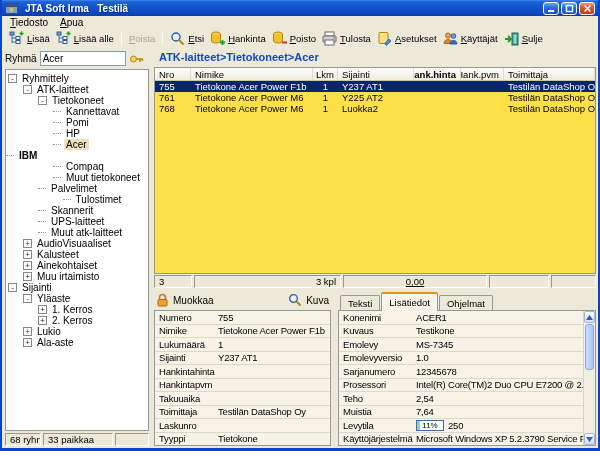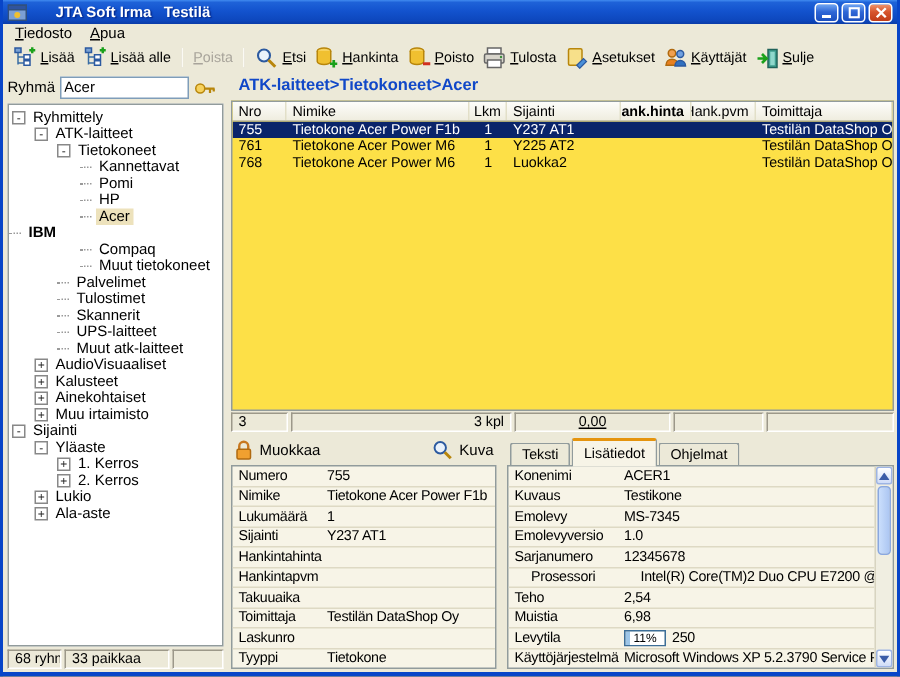--- a/index.html
+++ b/index.html
@@ -7,21 +7,21 @@
   .window{
     width:600px;height:451px;
     display:flex;flex-direction:column;
     background:#ECE9D8;
     border-left:2px solid #0845C8;border-right:2px solid #0845C8;border-bottom:3px solid #0845C8;
     font-family:"Liberation Sans",sans-serif;
     font-size:10px;color:#000;
     overflow:hidden;
   }
   
-  .titlebar{height:16px;flex:none;display:flex;align-items:center;gap:19px;padding:0 3px;
+  .titlebar{height:16px;flex:none;display:flex;align-items:center;gap:7px;padding:0 3px;
     background:linear-gradient(180deg,#418BF0 0%,#1E62D8 10%,#1353CE 45%,#0D47BD 85%,#0A3CA8 100%);}
   .app-icon{width:13px;height:13px;flex:none;display:flex;}
   .title-text{flex:1;color:#fff;font-weight:bold;font-size:10px;white-space:pre;
     text-shadow:1px 1px 1px #00268C;overflow:hidden;}
   .win-btns{display:flex;gap:2px;flex:none;}
   .wb{width:16px;height:13px;border-radius:3px;border:1px solid #fff;
     display:flex;align-items:center;justify-content:center;
     background:linear-gradient(180deg,#6FA5F2,#2E66D6 45%,#1B4FC0);}
   .wb.close{background:linear-gradient(180deg,#F0946C,#D7552E 45%,#C03C18);}
   
@@ -279,21 +279,21 @@
             <span class="tree-label">Compaq</span>
           </div>
           <div class="tree-item" style="padding-left: 47px;">
             <span class="connector"></span>
             <span class="tree-label">Muut tietokoneet</span>
           </div>
           <div class="tree-item" style="padding-left: 32px;">
             <span class="connector"></span>
             <span class="tree-label">Palvelimet</span>
           </div>
-          <div class="tree-item" style="padding-left: 32px;">
+          <div class="tree-item" style="padding-left: 32px; justify-content: center;">
             <span class="connector"></span>
             <span class="tree-label">Tulostimet</span>
           </div>
           <div class="tree-item" style="padding-left: 32px;">
             <span class="connector"></span>
             <span class="tree-label">Skannerit</span>
           </div>
           <div class="tree-item" style="padding-left: 32px;">
             <span class="connector"></span>
             <span class="tree-label">UPS-laitteet</span>
@@ -390,21 +390,21 @@
               <div class="gr-cell" style="width: 47px; text-align: right;"></div>
               <div class="gr-cell" style="width: 43px; text-align: right;"></div>
               <div class="gr-cell" style="flex: 1 1 0%;">Testilän DataShop Oy</div>
             </div>
           </div>
       </div>
 
       <div class="grid-status" id="grid-status">
           <span class="panel" style="width: 38px;">3</span>
           <span class="panel" style="width: 147px; justify-content: flex-end;">3 kpl</span>
-          <span class="panel" style="width: 104px; justify-content: center; text-decoration: underline;">0,00</span>
+          <span class="panel" style="width: 144px; justify-content: center; text-decoration: underline;">0,00</span>
           <span class="panel" style="width: 60px;"></span>
           <span class="panel" style="flex: 1 1 0%;"></span>
         </div>
 
       <div class="lower">
         <div class="lower-left">
           <div class="action-row">
             <span class="act">
               <span class="ic">
                 <svg width="13" height="14" viewBox="0 0 13 14">
@@ -491,30 +491,30 @@
                 </div>
                 <div class="detail-row">
                   <span class="d-label" style="width: 74px;">Emolevyversio</span>
                   <span class="d-value">1.0</span>
                 </div>
                 <div class="detail-row">
                   <span class="d-label" style="width: 74px;">Sarjanumero</span>
                   <span class="d-value">12345678</span>
                 </div>
                 <div class="detail-row">
-                  <span class="d-label" style="width: 74px; margin-left: 11px;">Prosessori</span>
+                  <span class="d-label" style="width: 74px;">Prosessori</span>
                   <span class="d-value">Intel(R) Core(TM)2 Duo CPU E7200 @ 2.53GHz</span>
                 </div>
                 <div class="detail-row">
                   <span class="d-label" style="width: 74px;">Teho</span>
                   <span class="d-value">2,54</span>
                 </div>
                 <div class="detail-row">
                   <span class="d-label" style="width: 74px;">Muistia</span>
-                  <span class="d-value">6,98</span>
+                  <span class="d-value">7,64</span>
                 </div>
                 <div class="detail-row">
                   <span class="d-label" style="width: 74px;">Levytila</span>
                   <span class="d-value">
                     <span class="prog">11%</span>
                     <span>250</span>
                   </span>
                 </div>
                 <div class="detail-row">
                   <span class="d-label" style="width: 74px;">Käyttöjärjestelmä</span>

